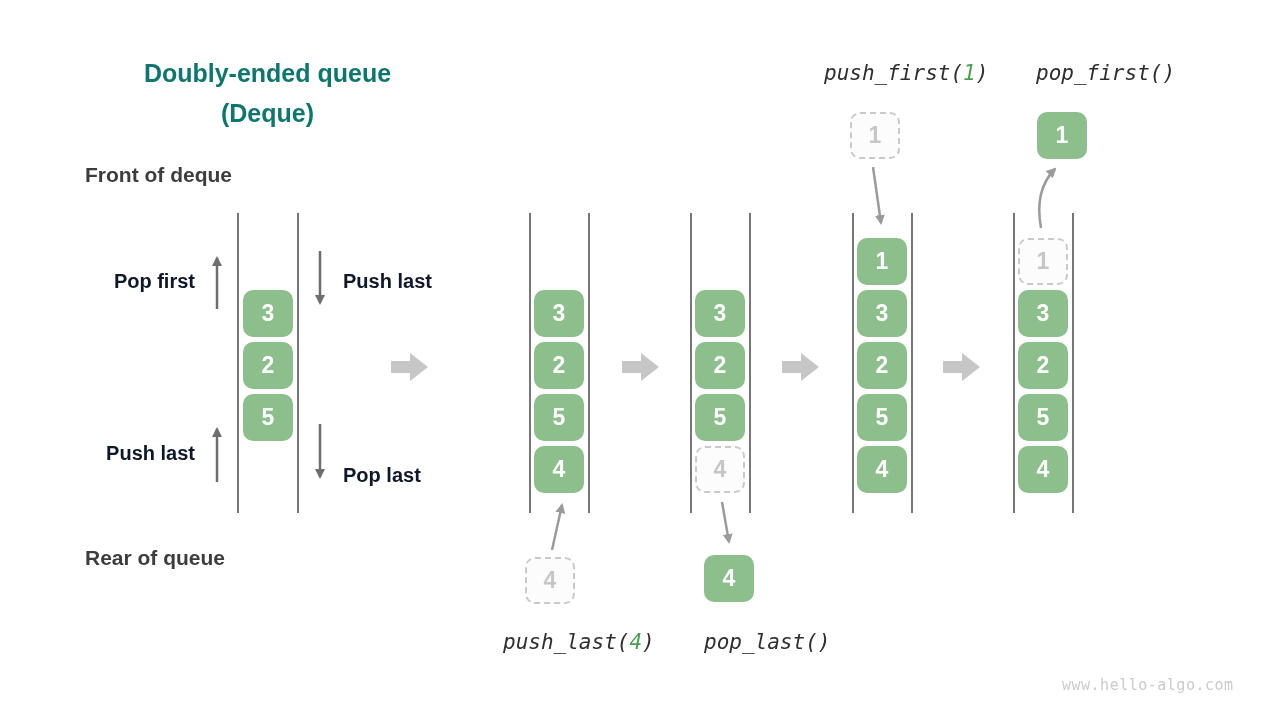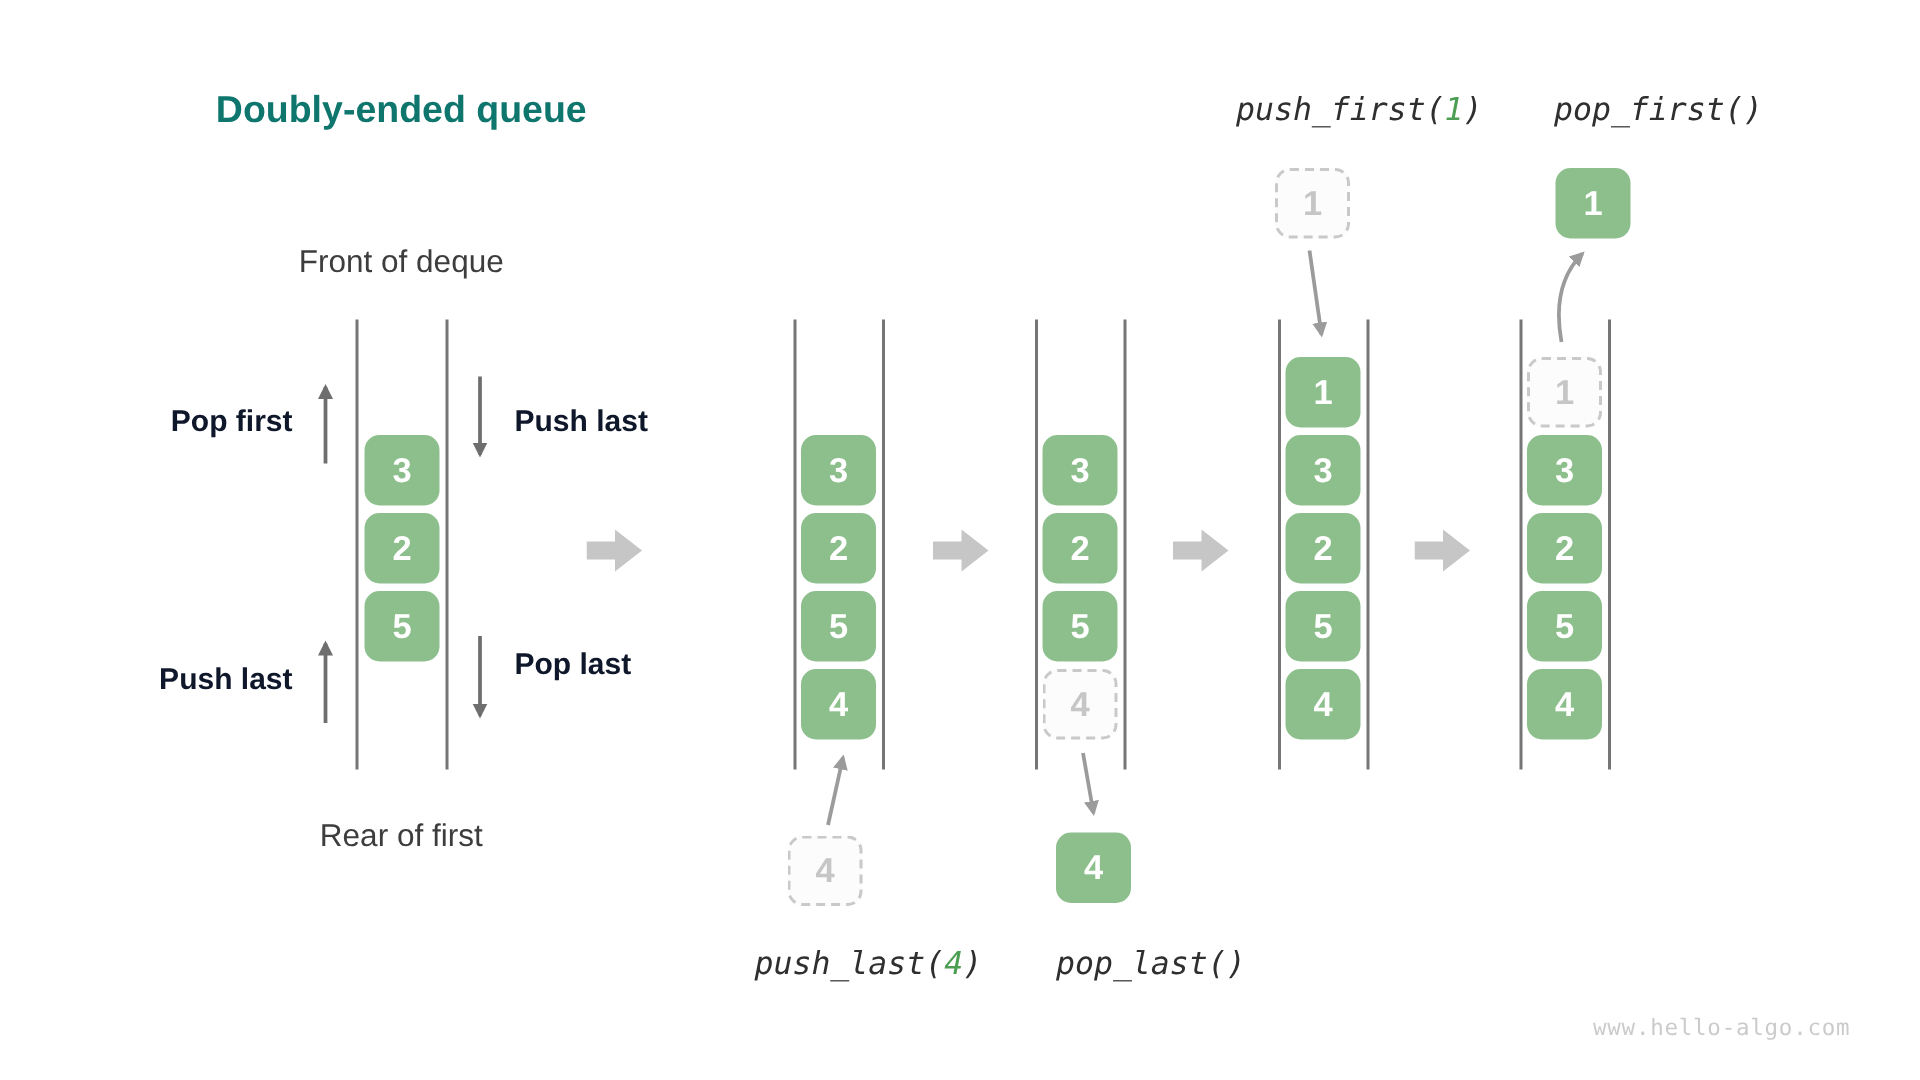--- a/index.html
+++ b/index.html
@@ -1,49 +1,50 @@
 <!DOCTYPE html>
 <html><head>
 <meta charset="utf-8">
 <style>
   html,body{margin:0;padding:0;background:#fff;}
   .canvas{position:relative;width:1280px;height:720px;background:#ffffff;overflow:hidden;
           font-family:"Liberation Sans",sans-serif;}
   .abs{position:absolute;}
   .title-line{position:absolute;left:85px;width:365px;text-align:center;
               font-weight:bold;font-size:25px;color:#0f766e;}
-  .end-label{position:absolute;left:85px;width:365px;text-align:center;
-             font-weight:normal;font-size:21px;color:#3d3d3d;}
+  .end-label{position:absolute;left:85px;width:365px;
+             font-weight:bold;font-size:21px;color:#3d3d3d;}
   .sidelabel{position:absolute;font-weight:bold;font-size:20px;color:#0f172a;}
   .right-align{text-align:right;}
   .oplabel{position:absolute;font-family:"DejaVu Sans Mono",monospace;font-size:21px;
            color:#2f2f2f;white-space:pre;font-style:italic;}
   .oplabel .arg{color:#4c9e52;}
   .wall{position:absolute;width:2px;height:300px;top:213px;background:#767676;}
   .cell{position:absolute;width:50px;height:47px;border-radius:10px;background:#8dbf8d;
         color:#ffffff;font-weight:bold;font-size:23px;display:flex;align-items:center;
         justify-content:center;box-sizing:border-box;}
   .cell.dashed{background:#fcfcfc;border:2px dashed #c9c9c9;color:#c6c6c6;}
   .watermark{position:absolute;left:1062px;top:676px;font-family:"DejaVu Sans Mono",monospace;
              font-size:15px;color:#cbcbcb;letter-spacing:0.5px;}
 </style>
 </head>
 <body>
 
 <div class="canvas">
 
   <div class="title-line" style="top:59px">Doubly-ended queue</div>
+  <div class="title-line" style="top:99px">(Deque)</div>
 
   <div class="end-label" style="top:163px">Front of deque</div>
-  <div class="end-label" style="top:546px">Rear of first</div>
+  <div class="end-label" style="top:546px">Rear of queue</div>
 
   <div class="sidelabel right-align" style="left:58px;top:270px;width:137px">Pop first</div>
   <div class="sidelabel" style="left:343px;top:270px">Push last</div>
   <div class="sidelabel right-align" style="left:58px;top:442px;width:137px">Push last</div>
-  <div class="sidelabel" style="left:343px;top:432px">Pop last</div>
+  <div class="sidelabel" style="left:343px;top:464px">Pop last</div>
 
   <div class="oplabel" style="left:824px;top:61px"><span>push_first(</span><span class="arg">1</span><span>)</span></div>
   <div class="oplabel" style="left:1036px;top:61px">pop_first()</div>
   <div class="oplabel" style="left:503px;top:630px"><span>push_last(</span><span class="arg">4</span><span>)</span></div>
   <div class="oplabel" style="left:704px;top:630px">pop_last()</div>
 
   <div class="wall" style="left:237px"></div>
   <div class="wall" style="left:297px"></div>
   <div class="wall" style="left:529px"></div>
   <div class="wall" style="left:588px"></div>

